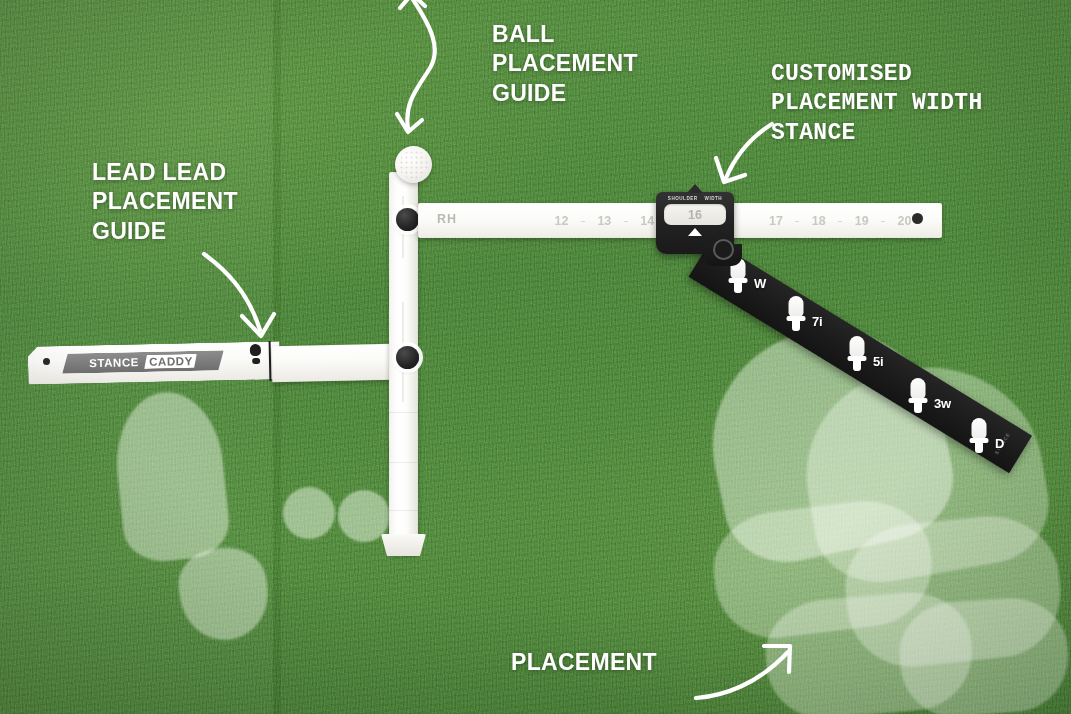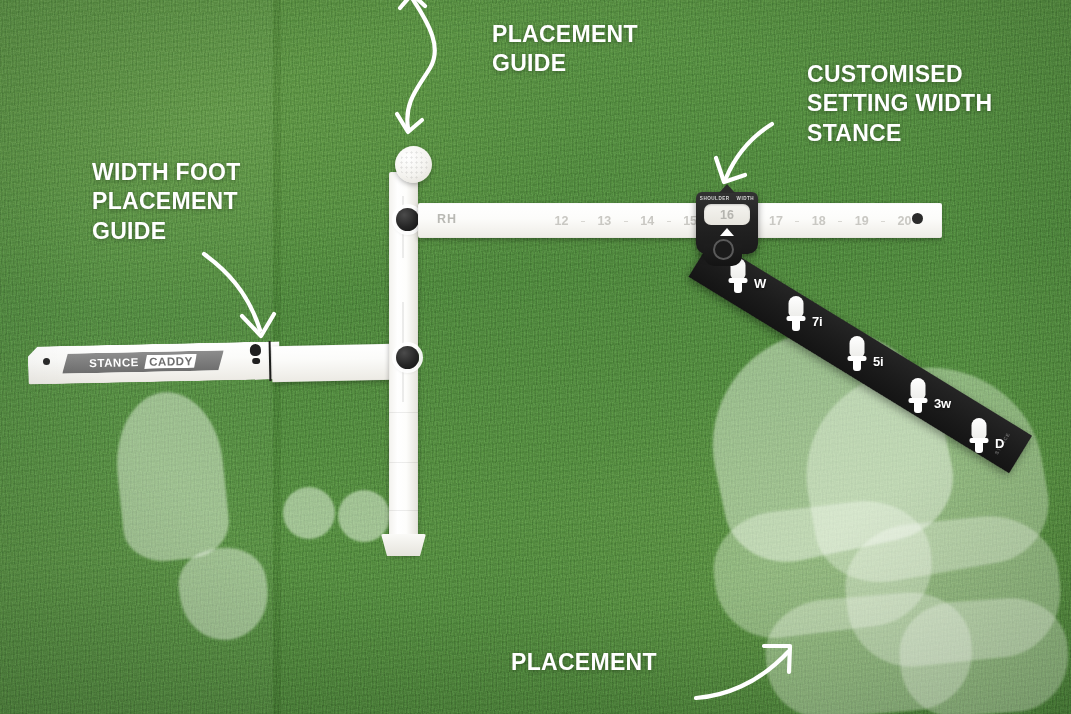--- a/index.html
+++ b/index.html
@@ -210,22 +210,22 @@
     width:4px; height:1.5px; background:#d8d7d2;
   }
   .tick:last-child::after { display:none; }
   .ruler-end-dot {
     position:absolute; left:912px; top:213px;
     width:11px; height:11px; border-radius:50%; background:#2b2b2b;
   }
 
   
   #slider {
-    position:absolute; left:696px; top:192px;
-    width:62px; height:62px;
+    position:absolute; left:656px; top:192px;
+    width:78px; height:62px;
     background:linear-gradient(180deg,#333333 0%,#232323 45%,#1a1a1a 100%);
     border-radius:6px 6px 10px 10px;
     box-shadow:0 3px 7px rgba(0,0,0,.42);
     z-index:6;
     text-align:right;
   }
   #slider .tip {
     position:absolute; left:50%; top:-8px; transform:translateX(-50%);
     width:0; height:0;
     border-left:8px solid transparent; border-right:8px solid transparent;
@@ -309,21 +309,21 @@
     position:absolute;
     color:#ffffff;
     font-size:23px;
     font-weight:700;
     line-height:1.28;
     letter-spacing:.3px;
     text-shadow:0 1px 4px rgba(0,0,0,.35);
     z-index:10;
   }
   #anno-ball { left:492px; top:20px; }
-  #anno-shoulder { left:807px; top:60px; }
+  #anno-shoulder { left:771px; top:60px;font-family:Liberation Mono, monospace; }
   #anno-lead { left:92px; top:158px; }
   #anno-trail { left:511px; top:648px; }
 
   .arrow { position:absolute; z-index:9; pointer-events:none; }
   .arrow svg { display:block; overflow:visible; }
 </style>
 </head>
 <body>
 
 <div id="stage">
@@ -467,30 +467,31 @@
   </div>
 
   <div class="arrow" style="left:690px;top:636px;">
     <svg width="115" height="70" viewBox="0 0 115 70" fill="none">
       <path d="M6 62 C 34 60, 68 48, 98 16" stroke="#ffffff" stroke-width="4.2" stroke-linecap="round" fill="none"></path>
       <path d="M74 10 L100 10 L99 36" stroke="#ffffff" stroke-width="4.2" stroke-linecap="round" stroke-linejoin="round" fill="none"></path>
     </svg>
   </div>
 
   <div class="anno" id="anno-ball">
+      <span style="display:block">BALL</span>
       <span style="display:block">PLACEMENT</span>
       <span style="display:block">GUIDE</span>
     </div>
   <div class="anno" id="anno-shoulder">
       <span style="display:block">CUSTOMISED</span>
-      <span style="display:block">SETTING WIDTH</span>
+      <span style="display:block">PLACEMENT WIDTH</span>
       <span style="display:block">STANCE</span>
     </div>
   <div class="anno" id="anno-lead">
-      <span style="display:block">WIDTH FOOT</span>
+      <span style="display:block">LEAD LEAD</span>
       <span style="display:block">PLACEMENT</span>
       <span style="display:block">GUIDE</span>
     </div>
   <div class="anno" id="anno-trail">
       <span style="display:block">PLACEMENT</span>
     </div>
 
   <div class="vignette"></div>
 </div>
 

